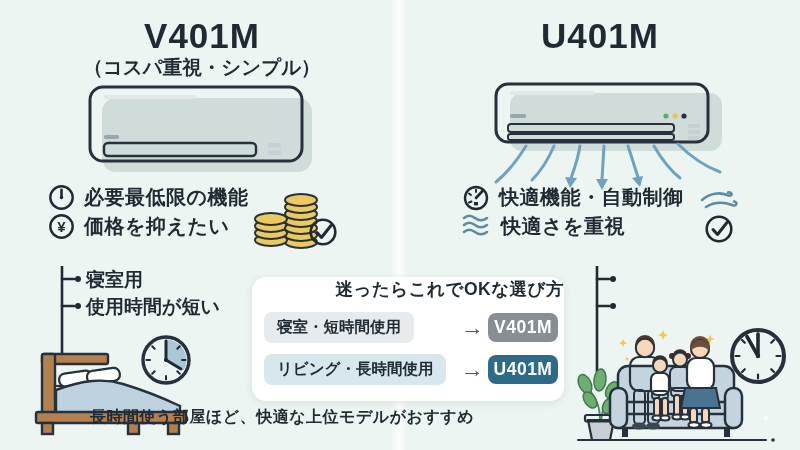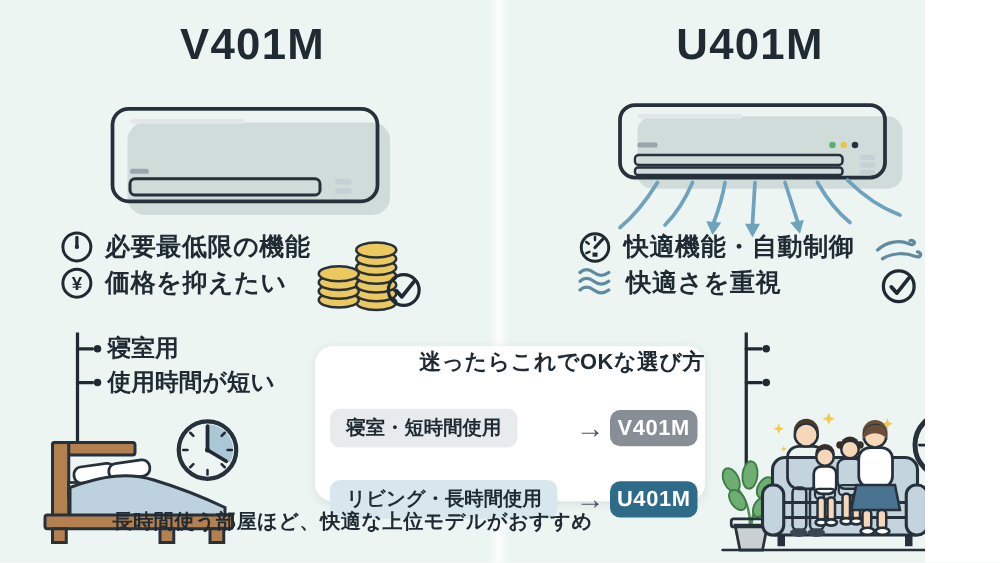--- a/index.html
+++ b/index.html
@@ -1,28 +1,28 @@
 <!DOCTYPE html>
 <html style="--bg: #edf5f2; --ink: #1f2a33; --outline: #26313c; --badge_gray: #878e95; --badge_teal: #2d6b89; --pill_gray: #e8ebed; --pill_blue: #d8e7ee; --coin: #ecc95f; --flow: #6fa3bd; --wave: #5f8ba1; --clockface: #aac7d6; --wood: #b5804f; --blanket: #bdd2de; --sofa: #c3d4df; --ac_shadow: #cfdcda; --skin: #f6d7b8; --sweater: #7d99ad; --pants: #3d5a73; --shirt_yellow: #f2c94c; --skirt: #4a7391; --plant: #6fae72; --pot: #c9cfd3; --sparkle: #f2c94c; --arrow: #4a5560;"><head>
 <meta charset="utf-8">
 <style>
   html,body{margin:0;padding:0}
-  .stage{position:relative;width:740px;height:450px;background:var(--bg,#edf5f2);
+  .stage{position:relative;width:800px;height:450px;background:var(--bg,#edf5f2);
          font-family:"Liberation Sans","DejaVu Sans",sans-serif;color:var(--ink,#1f2a33);overflow:hidden}
   .abs{position:absolute}
   .col-title{width:400px;text-align:center;line-height:1.12}
   .model-title{font-size:35px;font-weight:800;letter-spacing:1px}
   .model-subtitle{font-size:19.5px;font-weight:700;margin-top:2px}
   .feature-row{display:flex;align-items:flex-start;gap:9px;height:29px}
   .feature-label{font-size:20px;font-weight:700;letter-spacing:.5px;white-space:nowrap}
   .usage-list{font-size:19px;font-weight:700;line-height:27px;white-space:nowrap}
   .divider{background:linear-gradient(90deg,rgba(255,255,255,0),rgba(255,255,255,.85),rgba(255,255,255,0))}
   .guide-box{background:#fff;border-radius:14px;box-shadow:0 2px 8px rgba(30,50,60,.10)}
   .guide-title{font-size:17.5px;font-weight:800;text-align:right;letter-spacing:.5px}
-  .guide-row{display:grid;grid-template-columns:192px 32px 70px;align-items:center;margin:26px 0 0 12px}
+  .guide-row{display:grid;grid-template-columns:192px 32px 70px;align-items:center;margin:11px 0 0 12px}
   .pill{display:inline-block;justify-self:start;padding:5px 13px;border-radius:8px;font-size:15.5px;font-weight:700;white-space:nowrap}
   .pill-gray{background:var(--pill_gray,#e8ebed)}
   .pill-blue{background:var(--pill_blue,#d8e7ee)}
   .arrow-glyph{font-size:23px;font-weight:800;color:var(--arrow,#4a5560);text-align:center}
   .badge{border-radius:8px;color:#fff;font-size:17.5px;font-weight:800;text-align:center;padding:4px 0;letter-spacing:.5px}
   .badge-gray{background:var(--badge_gray,#878e95)}
   .badge-teal{background:var(--badge_teal,#2d6b89)}
   .caption{width:620px;text-align:left;font-size:16px;font-weight:800;letter-spacing:.5px}
   
   .olF{fill:none;stroke:var(--outline,#26313c)}
@@ -39,20 +39,21 @@
 </style>
 </head>
 <body>
 
 <div class="stage">
 
   <div class="abs divider" style="left:391px;top:0;width:16px;height:450px"></div>
 
   <div class="abs col-title" style="left:2px;top:16px">
     <div class="model-title">V401M</div>
+    <div class="model-subtitle">（コスパ重視・シンプル）</div>
   </div>
 
   <svg class="abs" style="left:86px;top:83px" width="232" height="95" viewBox="0 0 232 95">
     <rect x="16" y="15" width="210" height="74" rx="14" fill="var(--ac_shadow)"></rect>
     <rect x="4" y="4" width="212" height="74" rx="13" fill="#ffffff" class="olF" stroke-width="3"></rect>
     <path d="M20,14 h88" stroke="#e2e8ea" stroke-width="4" stroke-linecap="round" fill="none"></path>
     <rect x="18" y="52" width="15" height="4" rx="1.5" fill="#9aa6ad"></rect>
     <rect x="18" y="60" width="152" height="13" rx="4" fill="#fbfcfd" class="olF" stroke-width="2.4"></rect>
     <rect x="182" y="60" width="13" height="4.5" rx="1.5" fill="#c6cfd4"></rect>
     <rect x="182" y="67.5" width="13" height="4.5" rx="1.5" fill="#c6cfd4"></rect>

